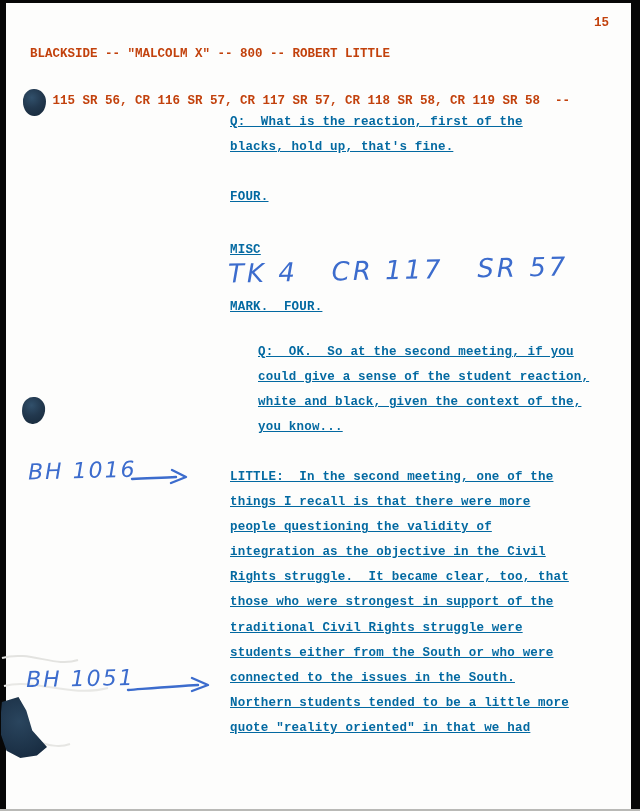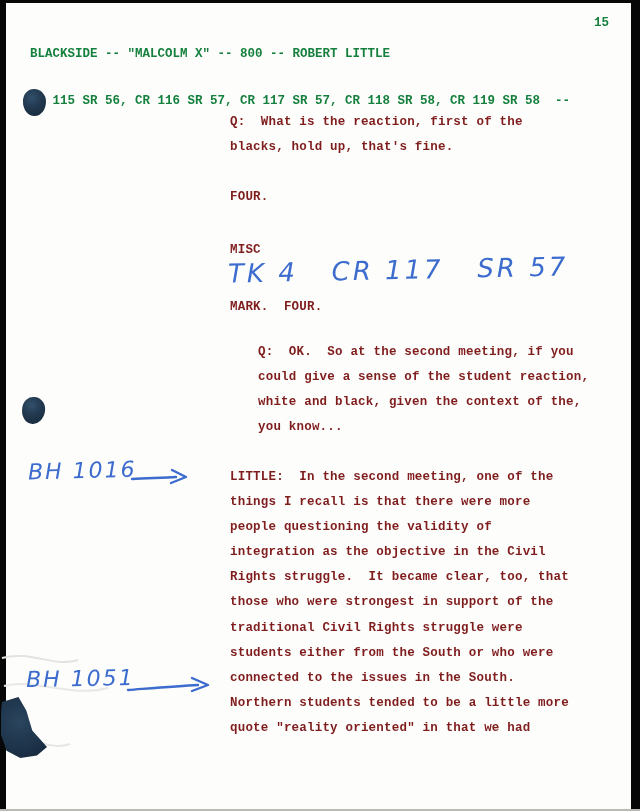--- a/index.html
+++ b/index.html
@@ -19,28 +19,28 @@
   .edge { position: absolute; background: #070707; }
   .edge.top { left: 0; top: 0; width: 640px; height: 3px; }
   .edge.left { left: 0; top: 0; width: 6px; height: 811px; }
   .edge.right { right: 0; top: 0; width: 9px; height: 811px; }
   .edge.bottom { left: 0; bottom: 0; width: 640px; height: 2px; background: #b9b9b6; }
 
   
   .typed {
     position: absolute;
     white-space: pre-wrap;
-    color: #15803d;
+    color: #c2410c;
     font-family: "Liberation Mono", monospace;
     font-weight: 700;
     font-size: 12.5px;
   }
   .header-block { left: 30px; top: 16px; line-height: 15.6px; }
   .pagenum { left: 594px; top: 16px; line-height: 15.6px; }
-  .body-text { line-height: 25.1px; letter-spacing: 0.2px; color: #7f1d1d; }
+  .body-text { line-height: 25.1px; letter-spacing: 0.2px; color: #0369a1; text-decoration: underline; }
   .q1    { left: 230px; top: 110px; }
   .beep  { left: 230px; top: 185px; }
   .misc  { left: 230px; top: 238px; text-align: center; }
   .mark  { left: 230px; top: 295px; }
   .q2    { left: 230px; top: 340px; margin-left: 28px; }
   .little{ left: 230px; top: 465px; }
 
   
   .hand {
     position: absolute;

